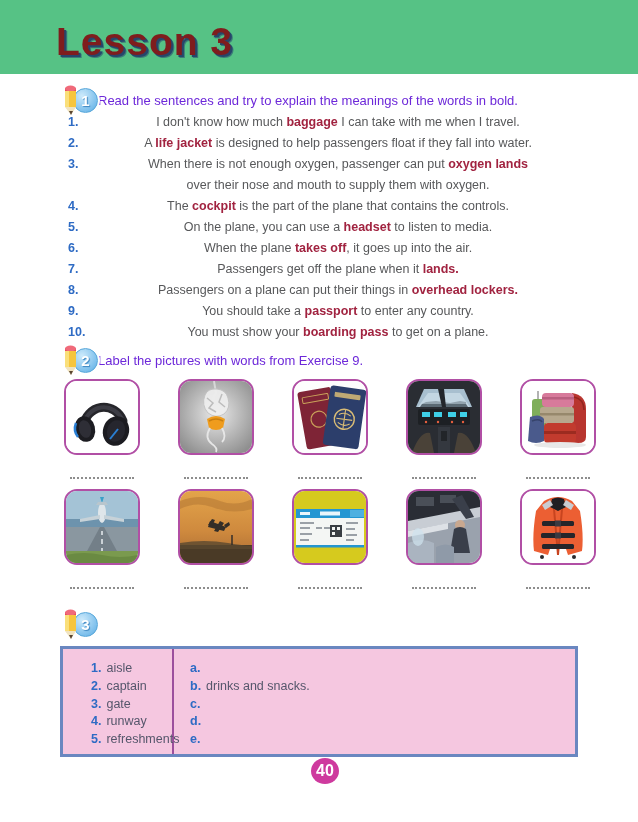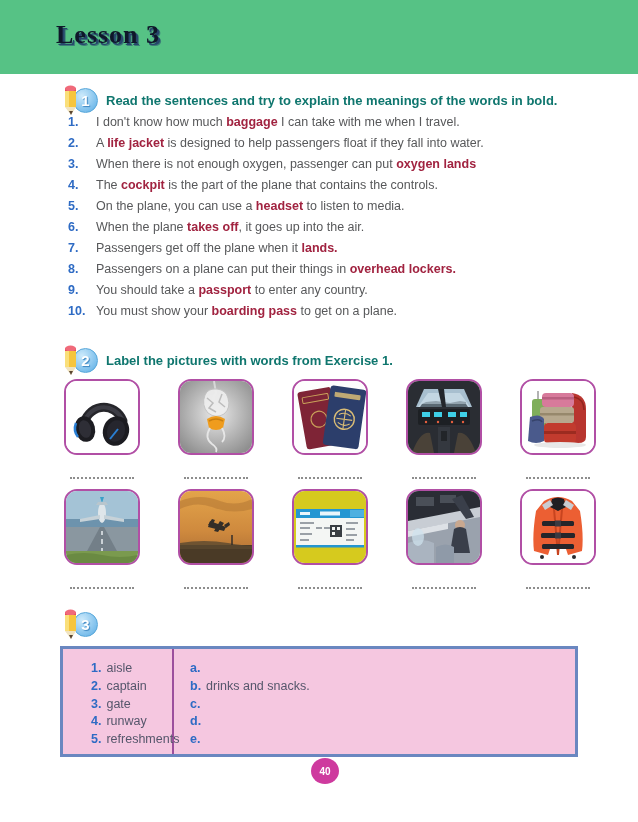--- a/index.html
+++ b/index.html
@@ -1,59 +1,59 @@
 <!DOCTYPE html>
 <html><head>
 <meta charset="utf-8">
 <style>
   * { margin:0; padding:0; box-sizing:border-box; }
   body { font-family:"Liberation Sans", sans-serif; background:#ffffff; }
   .page { position:relative; width:638px; height:822px; background:#ffffff; overflow:hidden; }
 
   
   .lesson-header { position:absolute; top:0; left:0; width:638px; height:74px; background:#56c285; }
-  .lesson-title { position:absolute; left:56px; top:20px; font-size:26px; font-weight:bold; color:#0f172a;
-    letter-spacing:1px; text-shadow:2px 2px 0 #27466b, 3px 3px 0 rgba(39,70,107,.55);font-family:Liberation Serif, serif; }
+  .lesson-title { position:absolute; left:56px; top:20px; font-size:39px; font-weight:bold; color:#7f1d1d;
+    letter-spacing:1px; text-shadow:2px 2px 0 #27466b, 3px 3px 0 rgba(39,70,107,.55); }
 
   
   .ex-head { position:absolute; display:flex; align-items:center; }
   .pencil-icon { width:17px; height:32px; margin-right:-6px; z-index:2; }
   .num-circle { width:25px; height:25px; border-radius:50%;
     background:radial-gradient(circle at 35% 30%, #cdeafb, #7cbfec 70%, #5ca9dd);
     border:1.5px solid #57a7da; box-shadow:0 0 0 2px #ffffff;
     color:#ffffff; font-size:15px; font-weight:bold; display:flex; align-items:center; justify-content:center;
     text-shadow:1px 1px 1px #3c85c0; z-index:1; }
-  .instr { margin-left:8px; color:#0f766e; font-weight:bold; font-size:13px; }
+  .instr { color:#6d28d9; font-weight:normal; font-size:13px; }
 
   
   .sentences { position:absolute; left:68px; top:112px; width:512px; }
   .sent { display:flex; font-size:12.5px; line-height:21px; color:#57585a; }
   .sent .n { width:28px; flex:0 0 28px; color:#2e6bc4; font-weight:bold; }
-  .sent .t { flex:1; }
+  .sent .t { flex:1;text-align:center; }
   .sent b { color:#a12340; }
   .sent.wrap-after-bold .post { display:block; }
 
   
   .pic-grid { position:absolute; left:64px; width:532px; display:flex; justify-content:space-between; }
   .pic-cell { width:76px; display:flex; flex-direction:column; align-items:center; }
   .pic-frame { width:76px; height:76px; border:2px solid #b14fa5; border-radius:13px; background:#ffffff; overflow:hidden; }
   .pic-frame svg { display:block; width:72px; height:72px; }
   .answer-line { width:64px; height:14px; margin-top:10px; border-bottom:2px dotted #8d8d8d; }
 
   
   .match-table { position:absolute; left:60px; top:646px; width:518px; height:111px;
     background:#f5c7e0; border:3px solid #6a87c0; display:flex; }
   .match-left { width:111px; flex:0 0 111px; border-right:2.5px solid #9c4f9d; padding:11px 0 0 28px; }
   .match-right { flex:1; padding:11px 0 0 16px; }
   .mrow { display:flex; font-size:12.5px; line-height:17.8px; color:#55566b; }
   .mrow .k { font-weight:bold; color:#2e6bc4; margin-right:5px; }
 
   
   .page-badge { position:absolute; left:311px; top:758px; width:28px; height:26px; border-radius:50%;
-    background:#ce3a9e; color:#ffffff; font-size:10px; font-weight:bold;
+    background:#ce3a9e; color:#ffffff; font-size:16px; font-weight:bold;
     display:flex; align-items:center; justify-content:center; }
 </style>
 </head>
 <body>
 
 <div class="page">
 
   <header class="lesson-header">
     <div class="lesson-title">Lesson 3</div>
   </header>
@@ -75,21 +75,21 @@
     <div class="sent">
         <span class="n">1.</span>
         <span class="t"><span>I don't know how much </span><b>baggage</b><span class="post"> I can take with me when I travel.</span></span>
       </div>
     <div class="sent">
         <span class="n">2.</span>
         <span class="t"><span>A </span><b>life jacket</b><span class="post"> is designed to help passengers float if they fall into water.</span></span>
       </div>
     <div class="sent wrap-after-bold">
         <span class="n">3.</span>
-        <span class="t"><span>When there is not enough oxygen, passenger can put </span><b>oxygen lands</b></span>
+        <span class="t"><span>When there is not enough oxygen, passenger can put </span><b>oxygen lands</b><span class="post">over their nose and mouth to supply them with oxygen.</span></span>
       </div>
     <div class="sent">
         <span class="n">4.</span>
         <span class="t"><span>The </span><b>cockpit</b><span class="post"> is the part of the plane that contains the controls.</span></span>
       </div>
     <div class="sent">
         <span class="n">5.</span>
         <span class="t"><span>On the plane, you can use a </span><b>headset</b><span class="post"> to listen to media.</span></span>
       </div>
     <div class="sent">
@@ -117,21 +117,21 @@
   <div class="ex-head" style="left:62px; top:344px;">
     <svg class="pencil-icon" viewBox="0 0 17 32">
       <polygon points="3,4 14,4 14,8 3,8" fill="#e8485c"></polygon>
       <ellipse cx="8.5" cy="4.5" rx="5.5" ry="3" fill="#f06a7a"></ellipse>
       <rect x="3" y="7" width="11" height="16" fill="#f6c53d"></rect>
       <rect x="3" y="7" width="4" height="16" fill="#fadf7a"></rect>
       <polygon points="3,23 14,23 9,31" fill="#f0e3c0"></polygon>
       <polygon points="7,27 11,27 9,31" fill="#5a4632"></polygon>
     </svg>
     <span class="num-circle">2</span>
-    <span class="instr">Label the pictures with words from Exercise 1.</span>
+    <span class="instr">Label the pictures with words from Exercise 9.</span>
   </div>
 
   <div class="pic-grid" style="top:379px;">
 
     <figure class="pic-cell">
       <div class="pic-frame">
         <svg viewBox="0 0 72 72">
           <rect width="72" height="72" fill="#ffffff"></rect>
           <path d="M17 46 a21 23 0 0 1 40 -6" fill="none" stroke="#26262b" stroke-width="9" stroke-linecap="round"></path>
           <path d="M17 46 a21 23 0 0 1 40 -6" fill="none" stroke="#3c3c44" stroke-width="4" stroke-linecap="round"></path>

